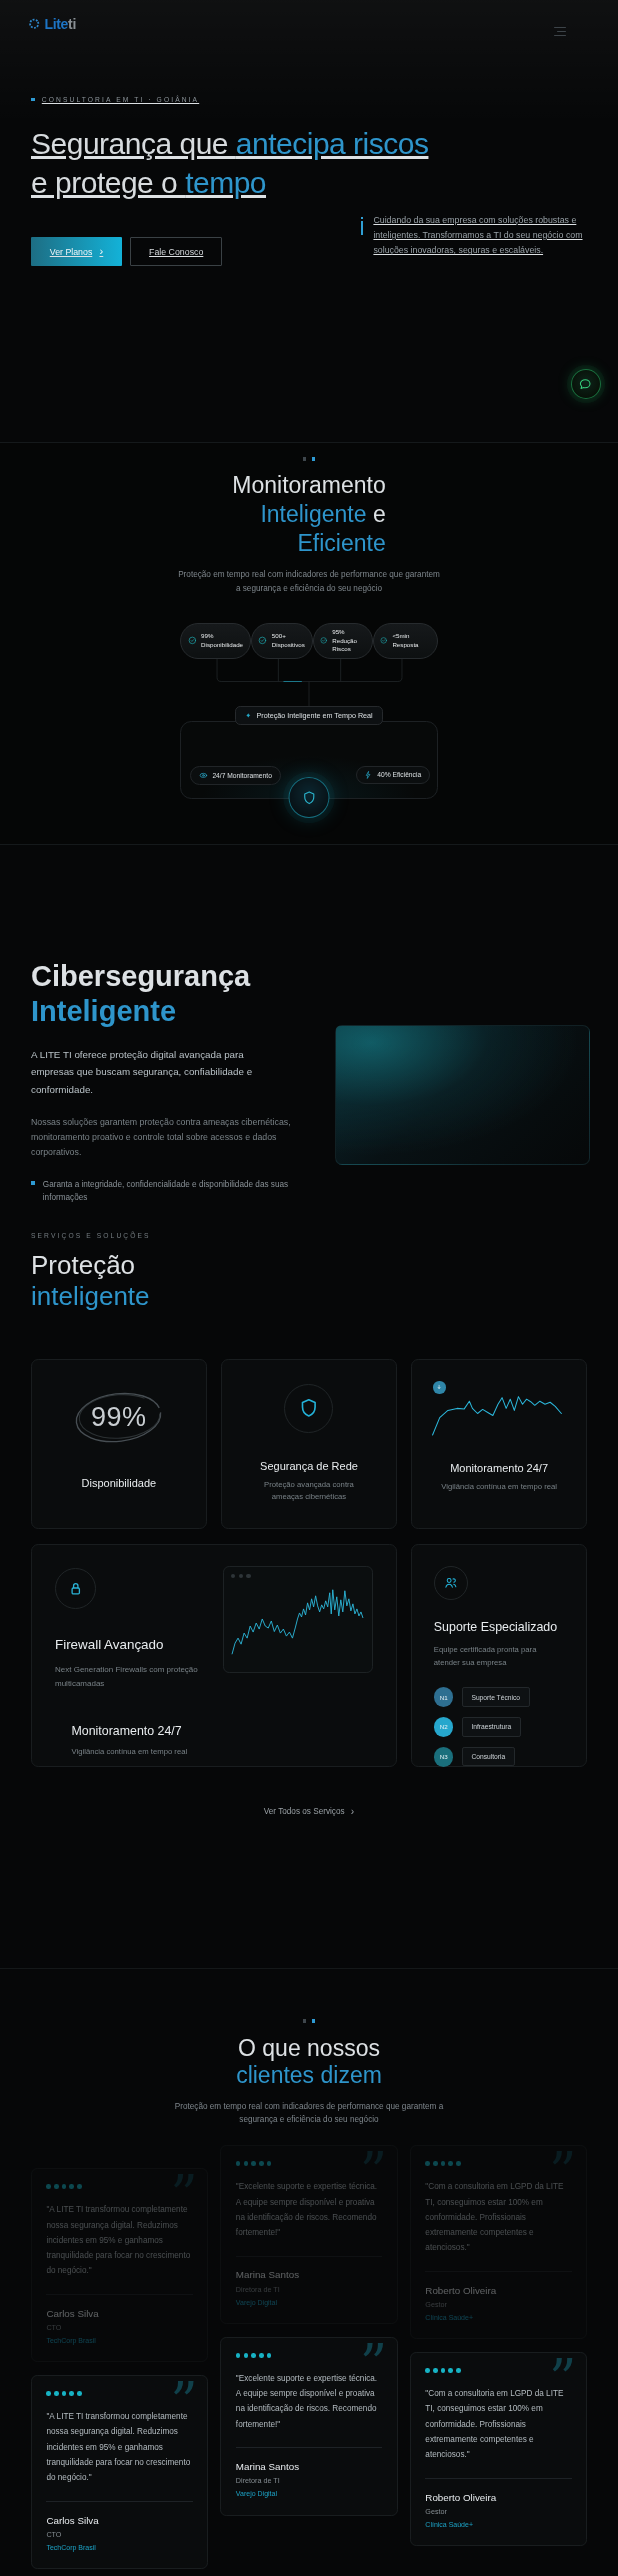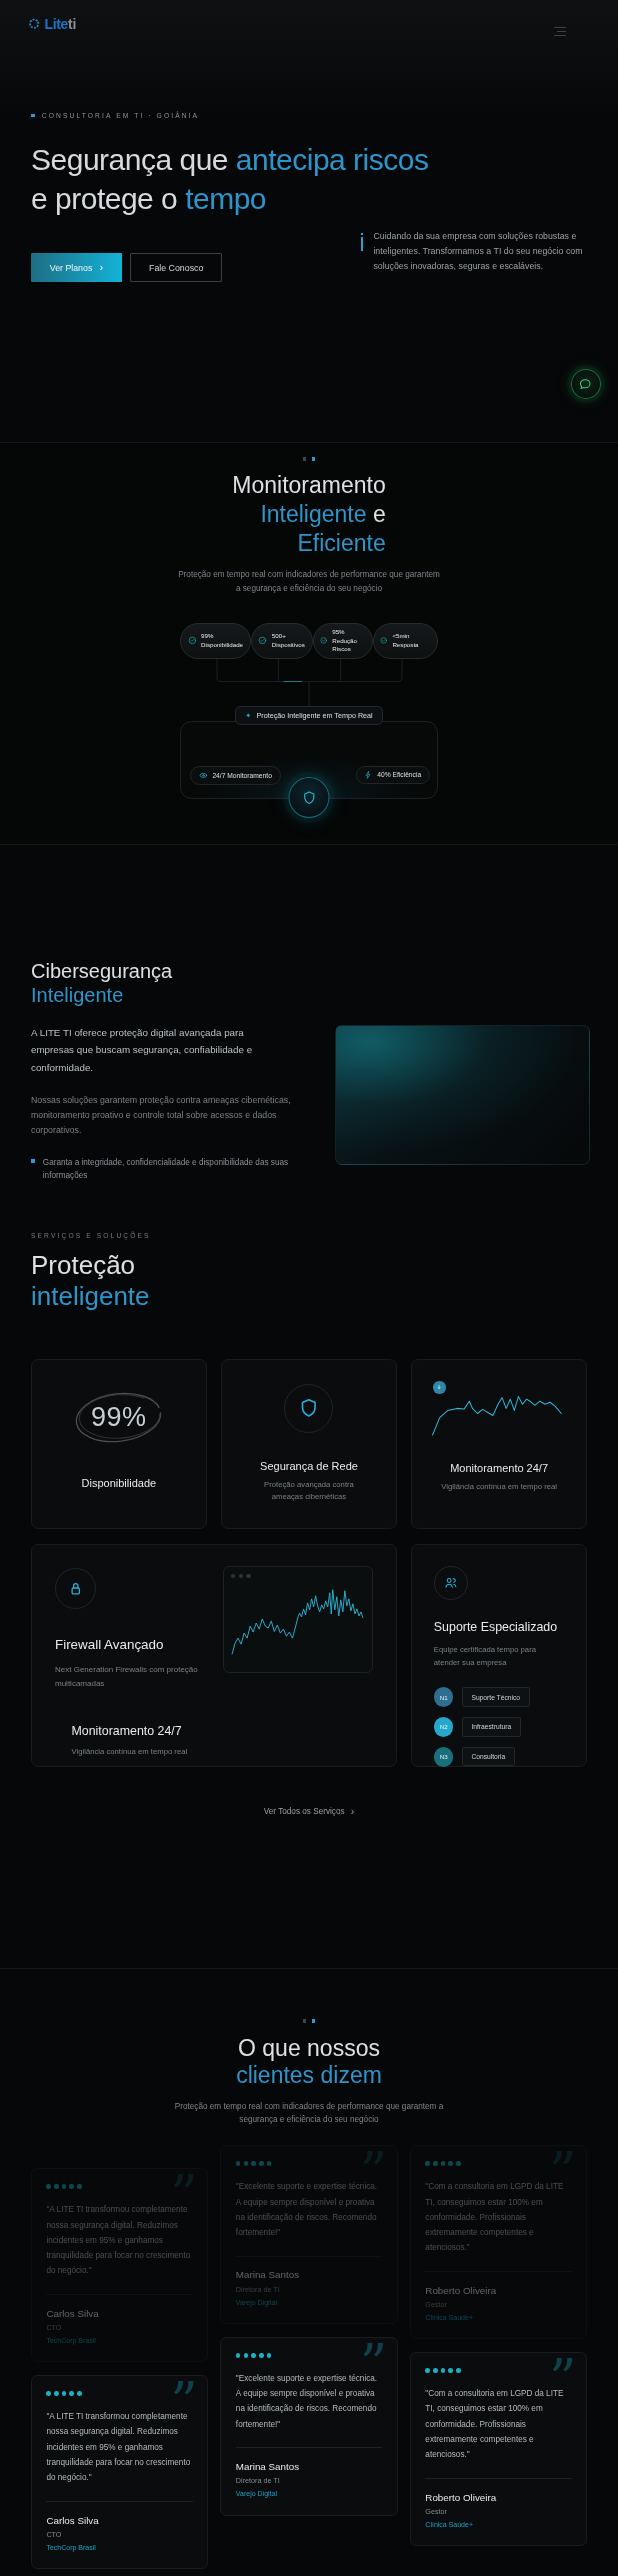--- a/index.html
+++ b/index.html
@@ -16,21 +16,21 @@
   header { position:absolute; top:0; left:0; width:618px; height:52px; z-index:5; }
   .logo { position:absolute; left:28px; top:15.5px; display:flex; align-items:center; gap:4px; }
   .logo-word { font-size:14px; font-weight:bold; letter-spacing:-0.3px; }
   .logo-lite { color:#1d74c4; }
   .logo-ti { color:#8a9094; }
   .menu-btn { position:absolute; right:52px; top:27px; display:flex; flex-direction:column; gap:3.1px; cursor:pointer; }
   .menu-btn span { display:block; width:12.4px; height:1px; background:#3d4449; border-radius:0.5px; }
   .menu-btn span:nth-child(2){ width:8.8px; align-self:flex-end; }
 
   
-  .hero { position:absolute; top:112px; left:31px; width:556px; }
+  .hero { position:absolute; top:96px; left:31px; width:556px;text-decoration:underline; }
   .eyebrow { display:flex; align-items:center; gap:7.2px; font-size:6.7px; letter-spacing:2.1px;
              color:#8d959b; }
   .sq { width:3.6px; height:3.6px; display:inline-block; }
   .sq.b { background:#2e9ad3; } .sq.g { background:#3e464c; }
   .hero-row { display:flex; justify-content:space-between; margin-top:20.6px; }
   .hero-left { width:330px; }
   h1 { font-size:30px; font-weight:300; line-height:1.33; letter-spacing:-0.5px; color:#d7dbde; white-space:nowrap; }
   .hero-ctas { display:flex; gap:8.2px; margin-top:34px; }
   .btn-primary { display:flex; align-items:center; justify-content:center; gap:7.2px; border:none; cursor:pointer;
     background:linear-gradient(90deg,#1d6e84,#13b2d8); color:#f2f8fa; font-size:8.8px;
@@ -76,21 +76,21 @@
   .mini-pill.l { left:9.3px; } .mini-pill.r { right:7.2px; }
   .shield-orb { position:absolute; left:50%; bottom:-20.6px; transform:translateX(-50%);
     width:41px; height:41px; border-radius:50%;
     background:radial-gradient(circle at 50% 40%, #0b2630, #081014 75%);
     border:1px solid rgba(26,140,162,0.75);
     box-shadow:0 0 20.6px rgba(20,140,160,0.30), 0 0 0 5.2px rgba(18,110,130,0.08);
     display:flex; align-items:center; justify-content:center; }
 
   
   .cyber { position:absolute; top:959px; left:31px; width:559px; }
-  .cyber h2.h2 { font-size:20px; line-height:1.22; text-align:left; }
+  .cyber h2.h2 { font-size:29px; line-height:1.22; text-align:left;font-weight:bold; }
   .cyber-visual { position:absolute; right:0; top:66px; width:255px; height:140px; border-radius:7.2px;
     border:0.5px solid rgba(30,62,68,0.45);
     background:radial-gradient(120% 120% at 14% 12%, rgba(23,140,152,0.55) 0%, rgba(14,70,80,0.28) 38%, rgba(6,10,12,0) 68%),
                linear-gradient(135deg,#0a272e 0%, #081114 45%, #060809 100%); }
   .cyber-p1 { width:250px; font-size:9.8px; line-height:1.75; color:#b9c2c7; margin-top:16.5px; }
   .cyber-p2 { width:268px; font-size:8.8px; line-height:1.7; color:#798287; margin-top:17.5px; }
   .cyber-bullet { display:flex; gap:8.2px; width:268px; margin-top:17.5px; font-size:8.2px; line-height:1.6; color:#8a9298; }
   .cyber-bullet .sq { margin-top:3.6px; flex:none; }
 
   
@@ -387,21 +387,21 @@
           <svg width="15.5" height="15.5" viewBox="0 0 24 24">
             <g fill="none" stroke="#23b2d8" stroke-width="1.6" stroke-linecap="round">
               <circle cx="9.5" cy="8.5" r="3"></circle>
               <path d="M4.5 19c.4-3 2.4-4.8 5-4.8s4.6 1.8 5 4.8"></path>
               <path d="M15.5 6.2a2.6 2.6 0 1 1 1.2 5"></path>
               <path d="M16.6 14.3c1.8.4 3 1.8 3.3 4"></path>
             </g>
           </svg>
         </div>
         <div class="sup-title">Suporte Especializado</div>
-        <div class="sup-desc">Equipe certificada tempo para atender sua empresa</div>
+        <div class="sup-desc">Equipe certificada pronta para atender sua empresa</div>
         <div class="sup-list">
           <div class="sup-item">
             <span class="n-badge n1">N1</span>
             <span class="sup-label">Suporte Técnico</span>
           </div>
           <div class="sup-item">
             <span class="n-badge n2">N2</span>
             <span class="sup-label">Infraestrutura</span>
           </div>
           <div class="sup-item">

